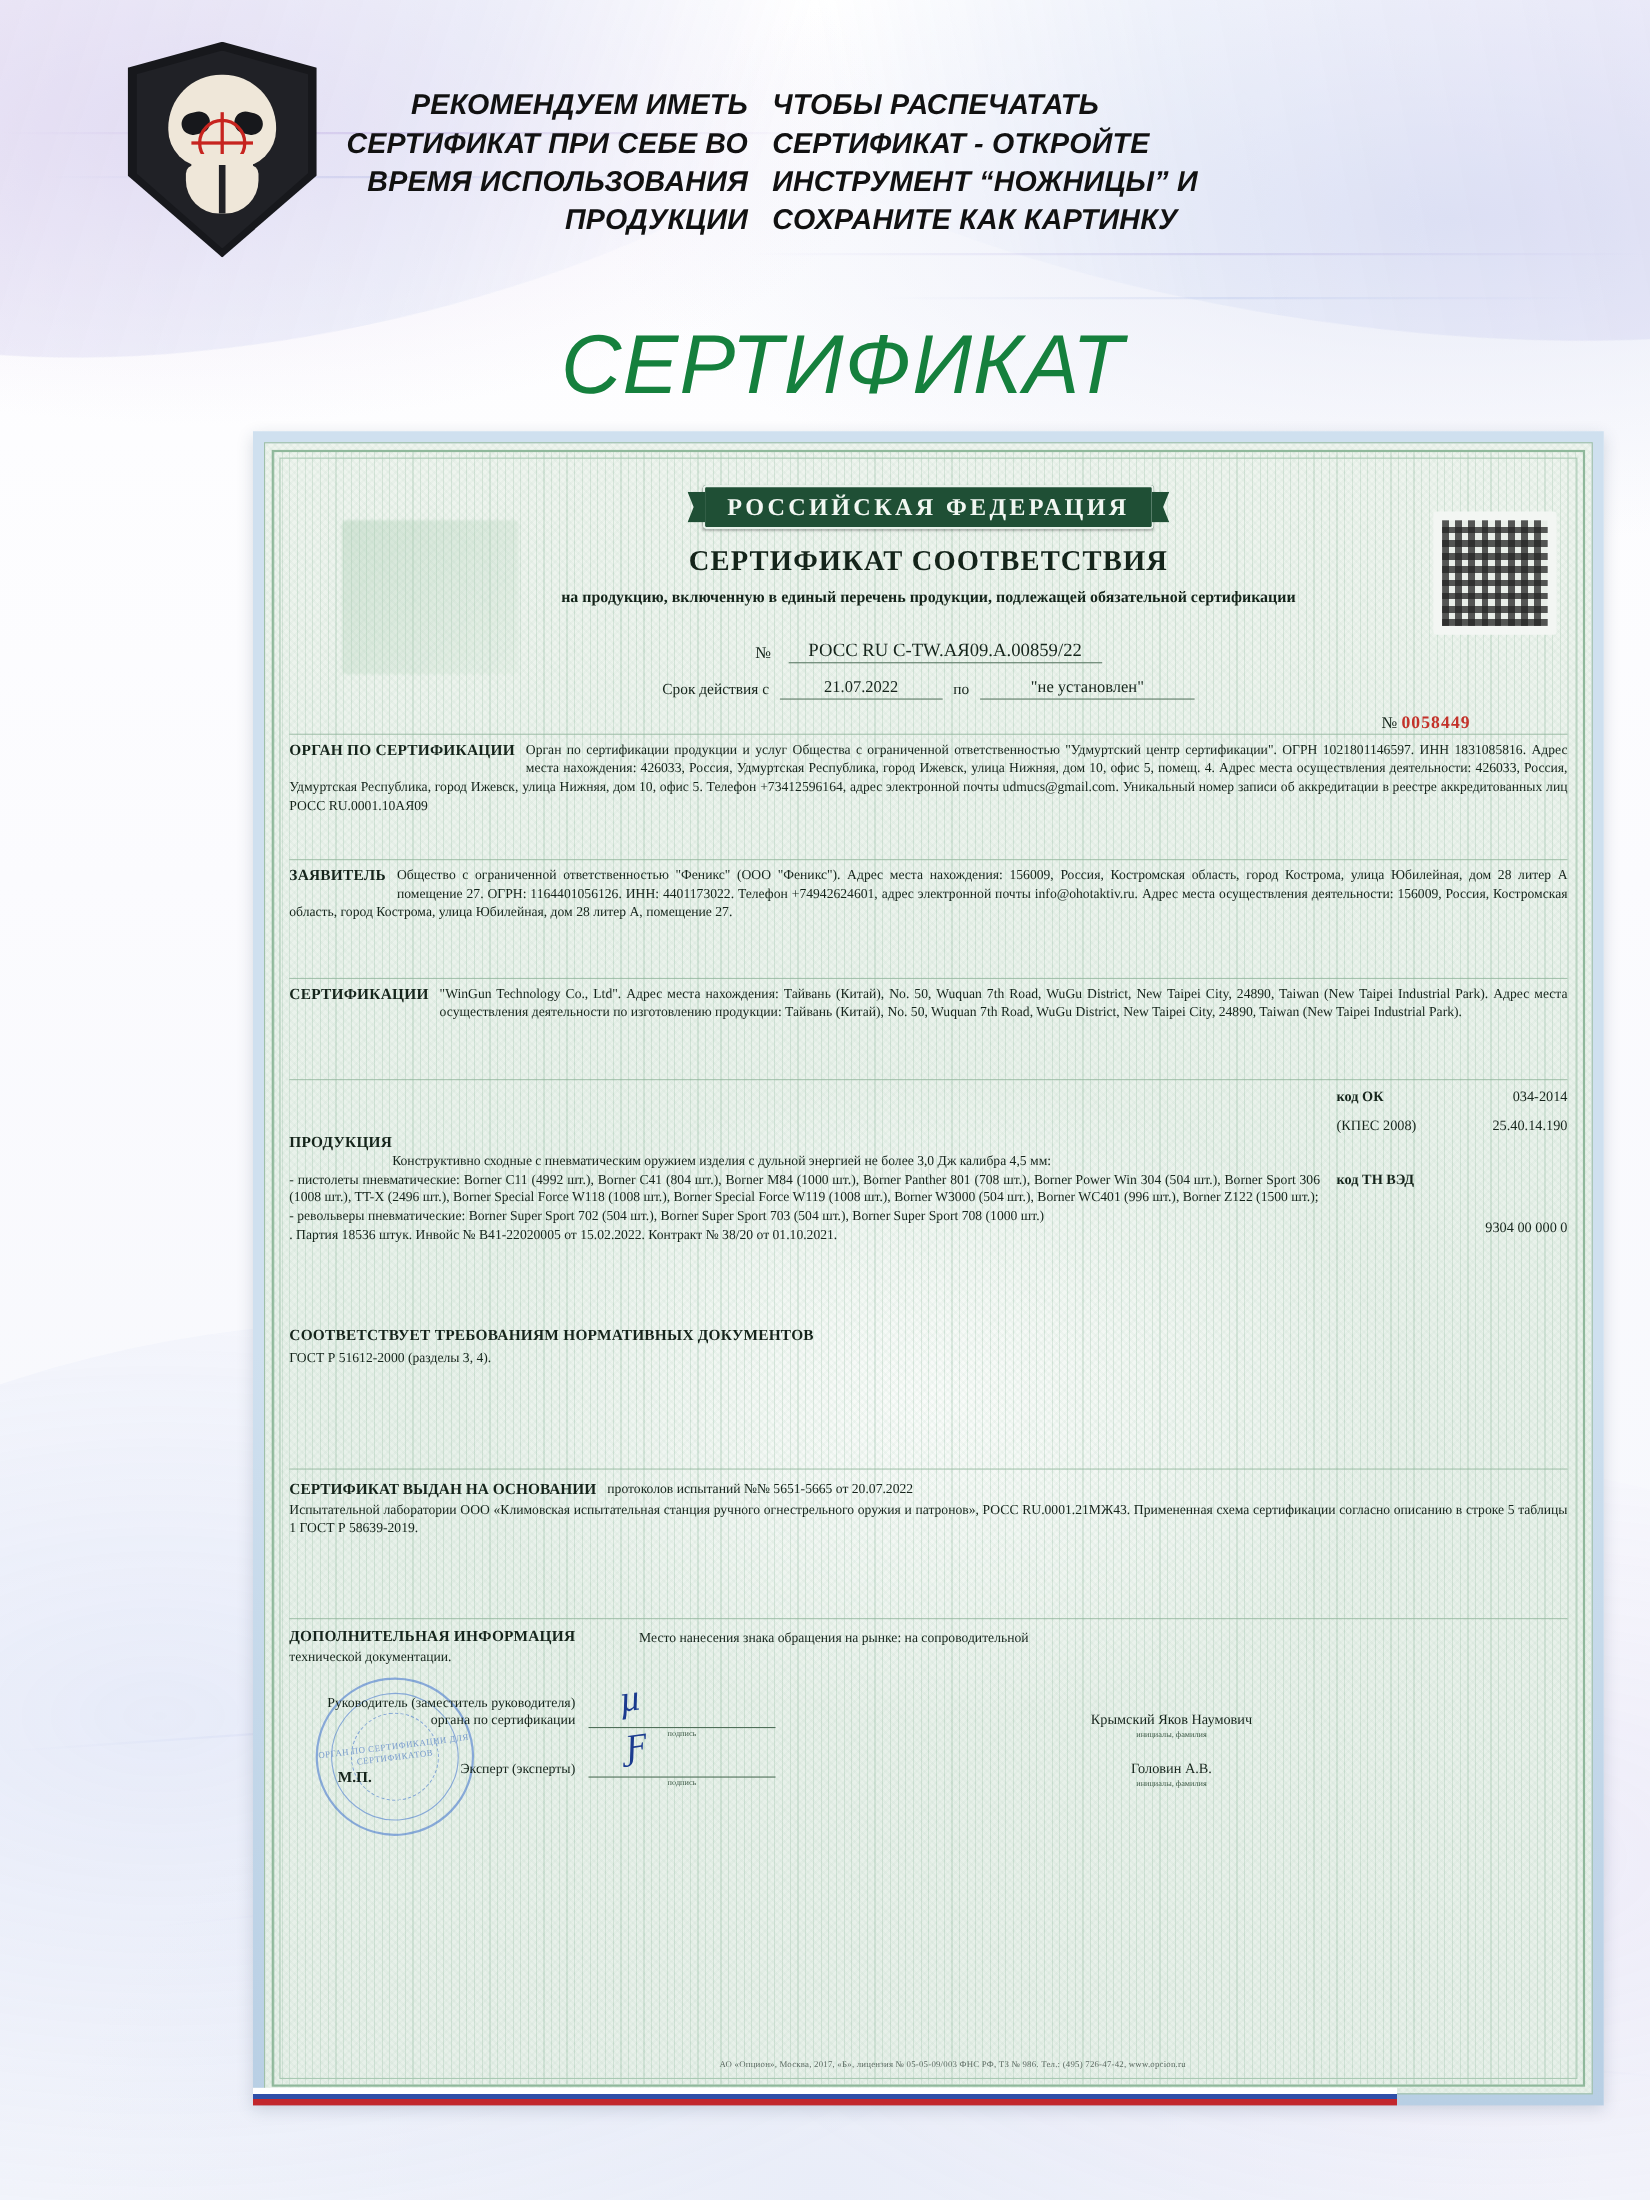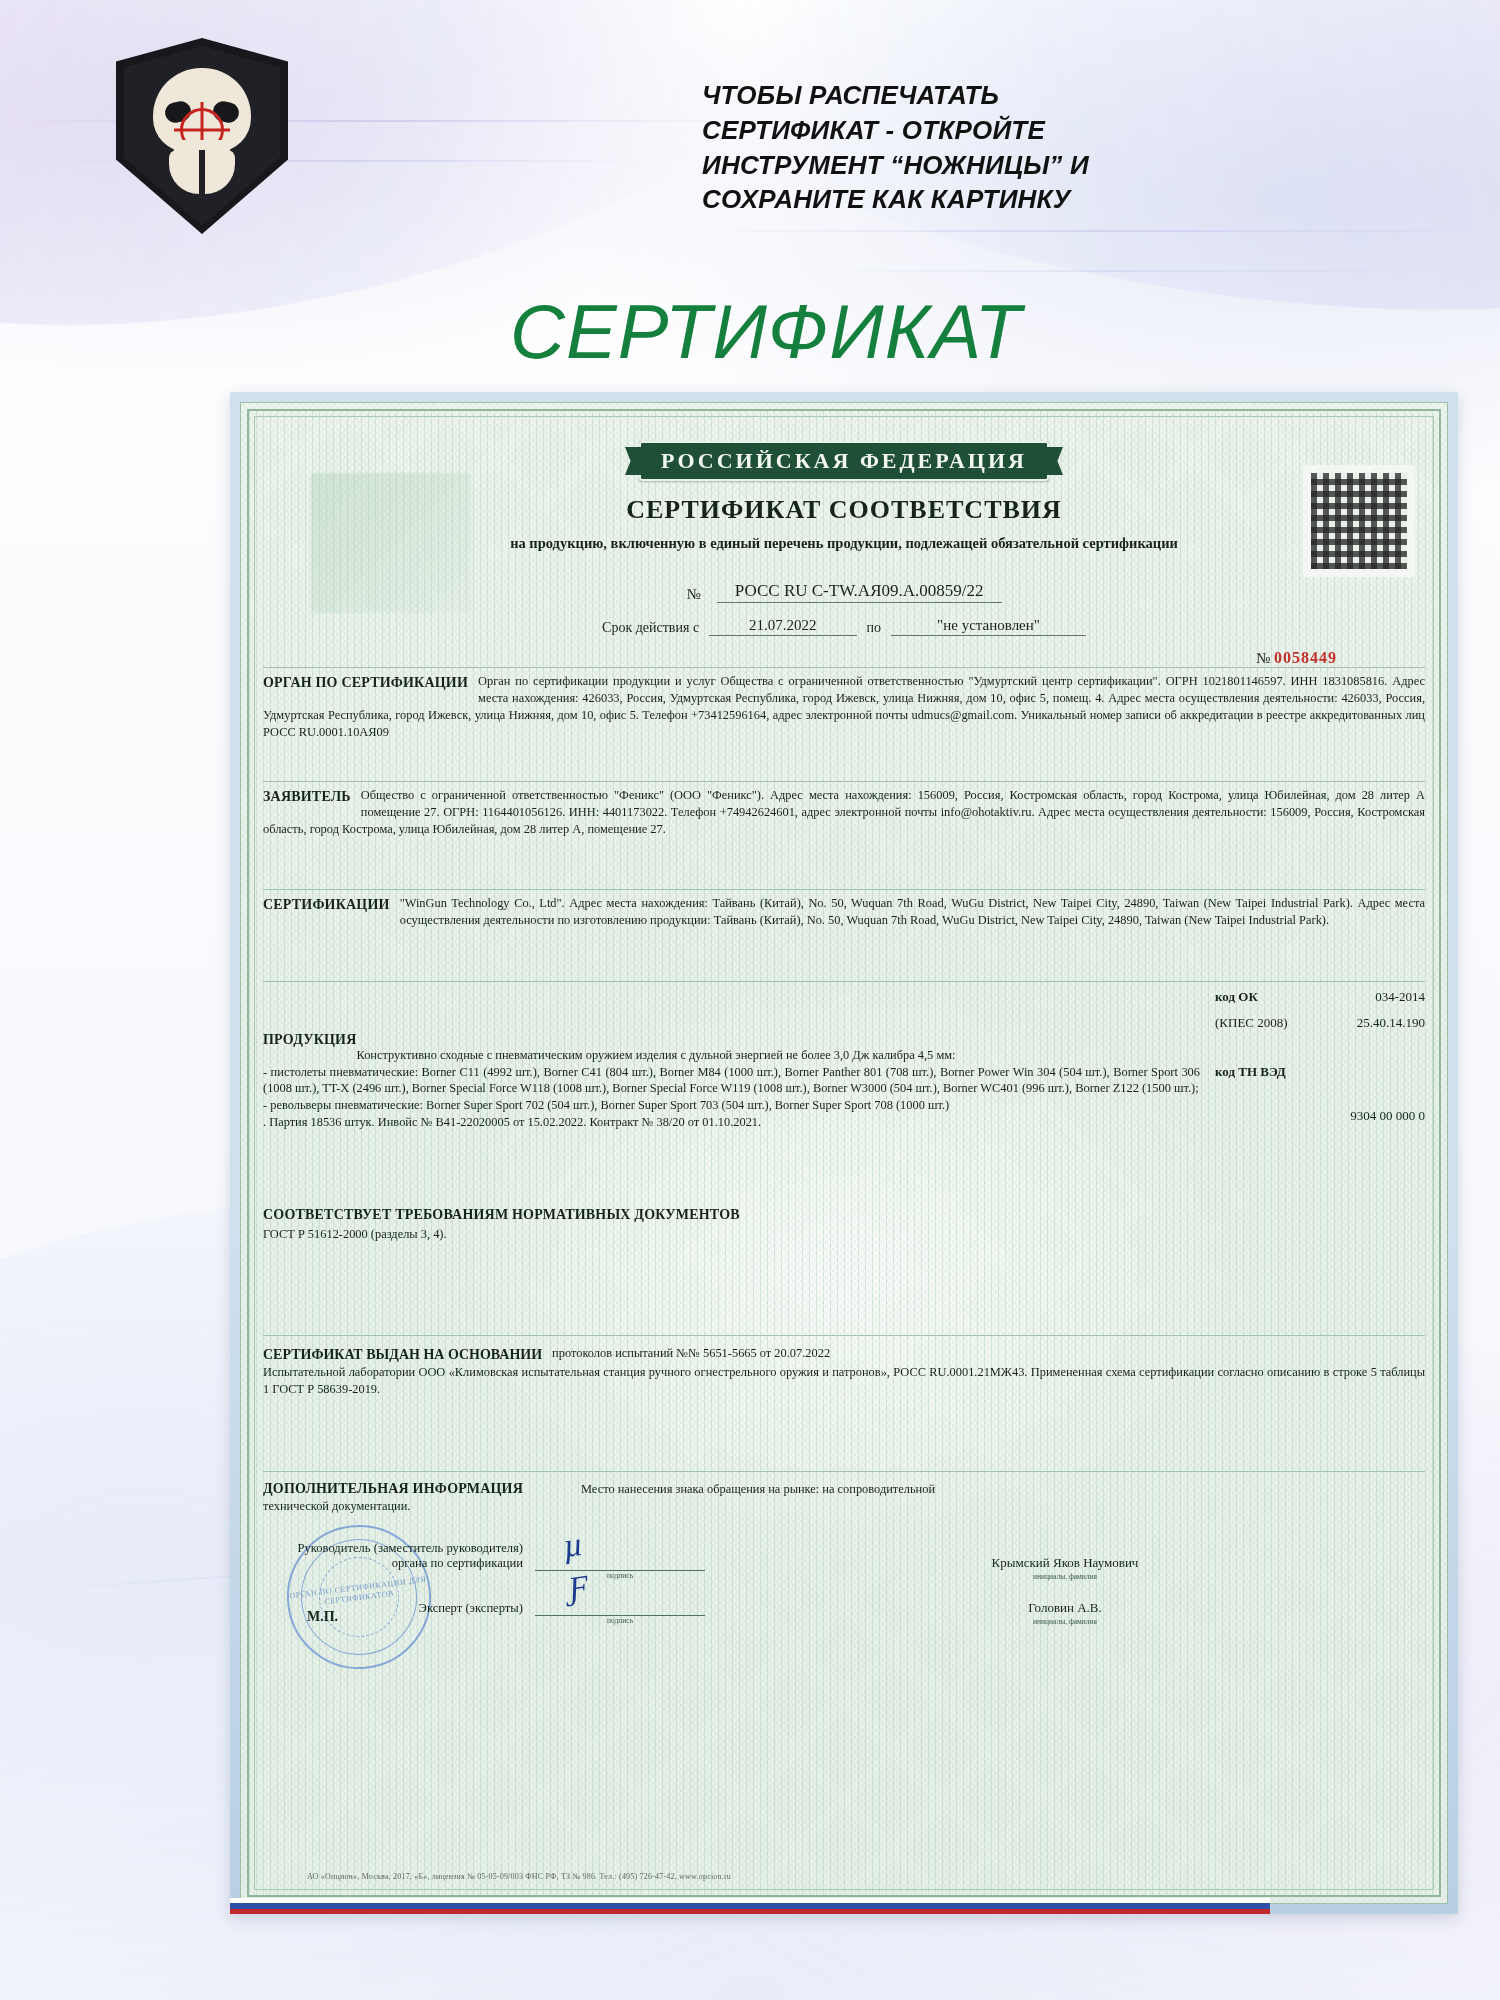--- a/index.html
+++ b/index.html
@@ -153,21 +153,21 @@
   .stamp{position:absolute;left:24px;top:1104px;width:140px;height:140px;border-radius:50%;
     border:2px solid #4f7fd0;opacity:.62;transform:rotate(-7deg);}
   .stamp:before{content:"";position:absolute;left:12px;top:12px;right:12px;bottom:12px;
     border:1px solid #4f7fd0;border-radius:50%;}
   .stamp:after{content:"";position:absolute;left:30px;top:30px;right:30px;bottom:30px;
     border:1px dashed #4f7fd0;border-radius:50%;}
   .stamp .st-txt{position:absolute;left:0;right:0;top:56px;text-align:center;
     font-size:8px;color:#3a6cc0;line-height:1.25;letter-spacing:.5px;}
   .mp{position:absolute;left:44px;top:1188px;font-weight:bold;font-size:14px;}
 
-  .footer-note{position:absolute;left:12px;right:0;bottom:4px;text-align:left;
+  .footer-note{position:absolute;left:12px;right:0;bottom:4px;text-align:center;
     font-size:8px;color:#5c6a62;letter-spacing:.2px;padding-left:32px;}
 </style>
 </head>
 <body>
 
 <div class="bg-wrap">
   <div class="bg-base"></div>
   <div class="swoosh s1"></div>
   <div class="swoosh s2"></div>
   <div class="swoosh s3"></div>
@@ -190,20 +190,21 @@
     <div class="skull">
       <div class="eye l"></div>
       <div class="eye r"></div>
       <div class="reticle"></div>
     </div>
     <div class="jaw">
       <div class="gap"></div>
     </div>
   </div>
 
+  <div class="head-note note-left">РЕКОМЕНДУЕМ ИМЕТЬ СЕРТИФИКАТ ПРИ СЕБЕ ВО ВРЕМЯ ИСПОЛЬЗОВАНИЯ ПРОДУКЦИИ</div>
   <div class="head-note note-right">ЧТОБЫ РАСПЕЧАТАТЬ СЕРТИФИКАТ - ОТКРОЙТЕ ИНСТРУМЕНТ “НОЖНИЦЫ” И СОХРАНИТЕ КАК КАРТИНКУ</div>
 
   <div class="cert-title">СЕРТИФИКАТ</div>
 </div>
 
 <div class="cert-outer">
   <div class="cert-paper">
     <div class="guilloche"></div>
 
     <div class="paper-inner">

